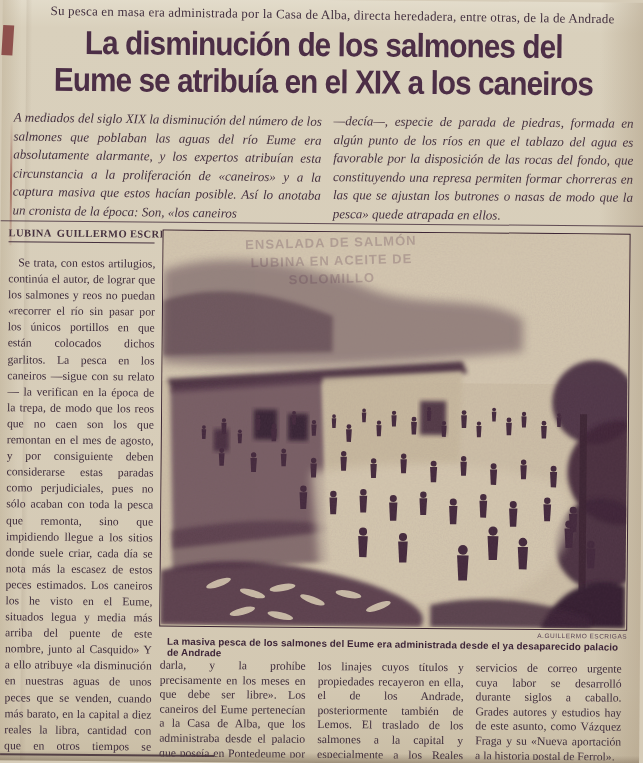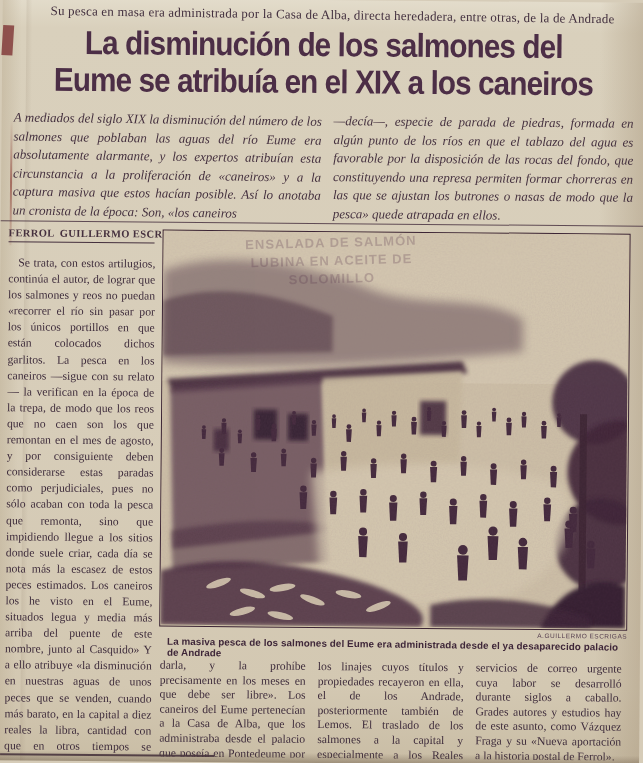--- a/index.html
+++ b/index.html
@@ -102,21 +102,21 @@
     <span class="hl">La disminución de los salmones del</span>
     <span class="hl">Eume se atribuía en el XIX a los caneiros</span>
   </h1>
 
   <div class="intro left">A mediados del siglo XIX la disminución del número de los salmones que poblaban las aguas del río Eume era absolutamente alarmante, y los expertos atribuían esta circunstancia a la proliferación de «caneiros» y a la captura masiva que estos hacían posible. Así lo anotaba un cronista de la época: Son, «los caneiros</div>
   <div class="intro right">—decía—, especie de parada de piedras, formada en algún punto de los ríos en que el tablazo del agua es favorable por la disposición de las rocas del fondo, que constituyendo una represa permiten formar chorreras en las que se ajustan los butrones o nasas de modo que la pesca» quede atrapada en ellos.</div>
 
   <div class="rule-full"></div>
 
   <div class="byline">
-    <span class="loc">FERROL</span><span>GUILLERMO ESCRIGAS</span>
+    <span class="loc">LUBINA</span><span>GUILLERMO ESCRIGAS</span>
   </div>
 
   <div class="col-main">
     <p>Se trata, con estos artilugios, continúa el autor, de lograr que los salmones y reos no puedan «recorrer el río sin pasar por los únicos portillos en que están colocados dichos garlitos. La pesca en los caneiros —sigue con su relato— la verifican en la época de la trepa, de modo que los reos que no caen son los que remontan en el mes de agosto, y por consiguiente deben considerarse estas paradas como perjudiciales, pues no sólo acaban con toda la pesca que remonta, sino que impidiendo llegue a los sitios donde suele criar, cada día se nota más la escasez de estos peces estimados. Los caneiros los he visto en el Eume, situados legua y media más arriba del puente de este nombre, junto al Casquido» Y a ello atribuye «la disminución en nuestras aguas de unos peces que se venden, cuando más barato, en la capital a diez reales la libra, cantidad con que en otros tiempos se hubiera comprado no un salmón entero de los mayores. A este mal no sólo contribuyen los malos artes y armadijos empleados, sino hasta la mala legislación vigente, que autoriza la pesca cuando debiera ve-</p>
   </div>
 
   <div class="photo">
     <svg width="465" height="394" viewBox="0 0 465 394" xmlns="http://www.w3.org/2000/svg">
       <defs>
         <g id="person" fill="#41273a">

